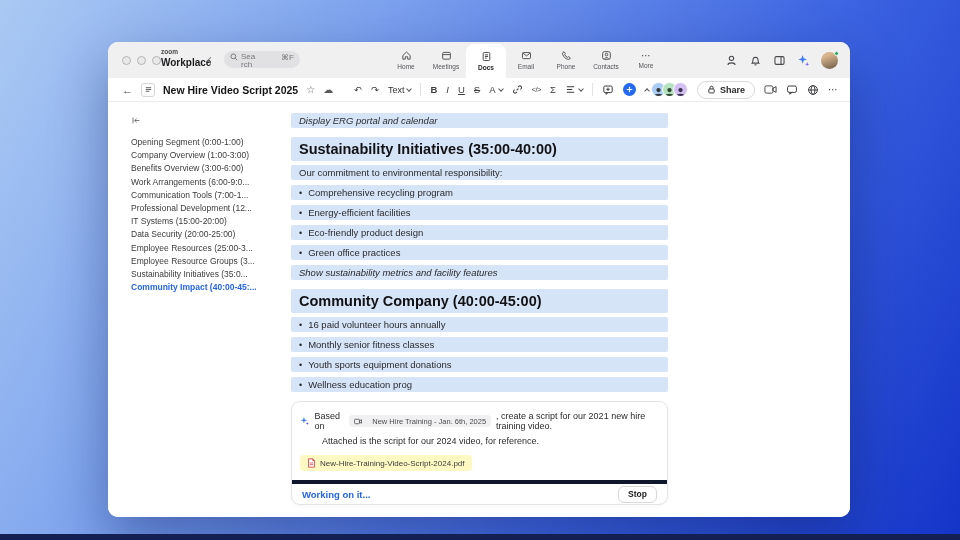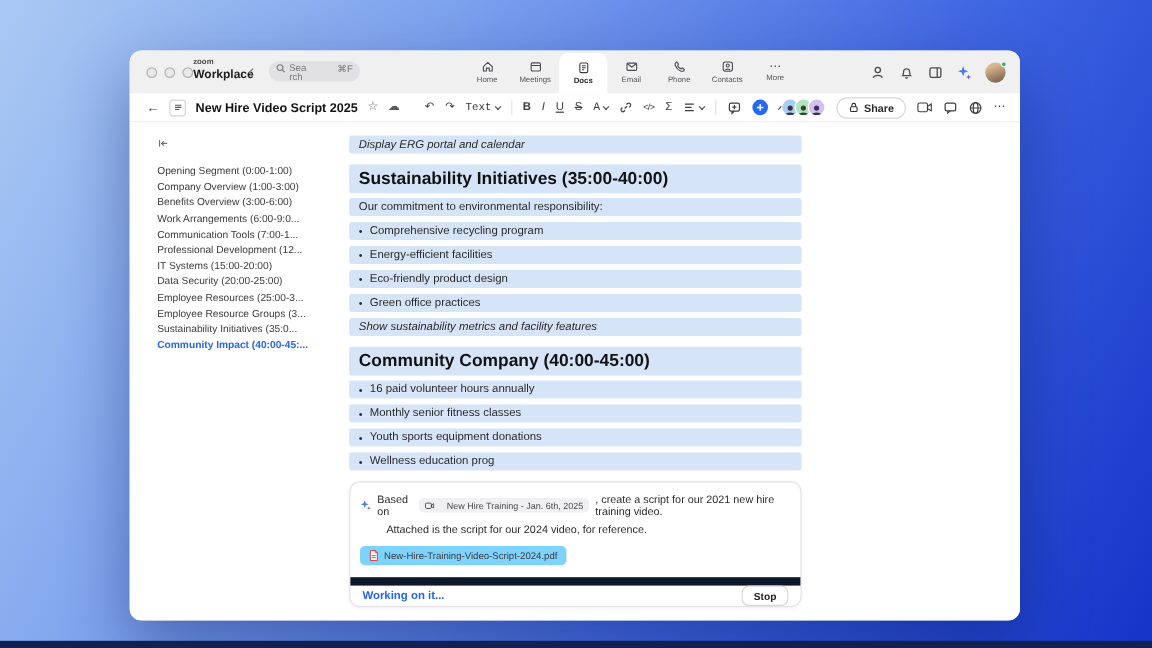--- a/index.html
+++ b/index.html
@@ -50,21 +50,21 @@
   .toolbar { position:relative; height:24px; background:#fff; border-bottom:1px solid #ebebed; display:flex; align-items:center; }
   .tl-left { position:absolute; left:14px; display:flex; align-items:center; gap:8px; }
   .back { font-size:11px; color:#3c3c3e; }
   .docbox { width:14px; height:14px; border:1px solid #d6d6d8; border-radius:3px; display:flex; align-items:center; justify-content:center; }
   .doc-title { font-size:10.5px; font-weight:bold; color:#141414; }
   .ticon { font-size:10px; color:#5a5a5e; }
   .tl-center { position:absolute; left:246px; display:flex; align-items:center; gap:9px; }
   .fmt { font-size:9.5px; color:#3d3d40; }
   .fmt.b { font-weight:bold; } .fmt.i { font-style:italic; } .fmt.u { text-decoration:underline; } .fmt.s { text-decoration:line-through; }
   .sep { width:1px; height:13px; background:#e3e3e5; }
-  .drop { display:flex; align-items:center; gap:3px; font-size:9px; color:#333;font-family:Liberation Mono, monospace; }
+  .drop { display:flex; align-items:center; gap:3px; font-size:9px; color:#333; }
   .chev-dn { width:4px; height:4px; border-right:1.2px solid #555; border-bottom:1.2px solid #555; transform:rotate(45deg); margin-top:-2px; }
   .chev-up { width:4px; height:4px; border-right:1.2px solid #555; border-bottom:1.2px solid #555; transform:rotate(-135deg); margin-top:2px; }
   .plusbtn { width:13px; height:13px; border-radius:50%; background:#2469f2; display:flex; align-items:center; justify-content:center; }
   .tl-right { position:absolute; right:12px; display:flex; align-items:center; gap:9px; }
   .avstack { display:flex; }
   .av { width:15px; height:15px; border-radius:50%; border:1.5px solid #fff; display:flex; align-items:flex-end; justify-content:center; overflow:hidden; }
   .av + .av { margin-left:-4px; }
   .av1 { background:#a9cdf5; } .av2 { background:#b4e3bd; } .av3 { background:#d3bff2; }
   .share-btn { display:flex; align-items:center; gap:4px; border:1px solid #d9d9db; border-radius:10px; padding:3px 9px; font-size:9px; font-weight:bold; color:#2b2b2e; background:#fff; }
 
@@ -80,22 +80,22 @@
   .drow.italic { font-style:italic; }
   .drow.h2 { min-height:24px; font-size:14.5px; font-weight:bold; color:#121214; margin-top:9px; margin-bottom:4px; }
   .drow.bullet::before { content:"•"; margin-right:6px; font-size:9px; color:#2a2a2c; }
 
   
   .ai-box { margin-top:9px; border:1px solid #e4e4e6; border-radius:9px; background:#fff; box-shadow:0 1px 4px rgba(0,0,0,.04); }
   .ai-body { padding:9px 8px 8px 8px; }
   .ai-line1 { display:flex; align-items:center; gap:5px; font-size:9px; color:#2c2c2e; }
   .ai-chip { display:inline-flex; align-items:center; gap:10px; background:#f0f0f2; border-radius:4px; padding:1.5px 5px; font-size:7.5px; color:#4c4c4f; white-space:nowrap; }
   .ai-line2 { padding-left:22px; margin-top:5px; font-size:9px; color:#2c2c2e; }
-  .pdf-chip { display:inline-flex; align-items:center; gap:4px; background:#7dd3fc; border-radius:4px; padding:3px 7px; font-size:8px; color:#3c3c3f; margin-top:9px; }
-  .ai-footer { border-top:7px solid #0f172a; display:flex; align-items:center; justify-content:space-between; padding:5px 10px; height:24px; }
+  .pdf-chip { display:inline-flex; align-items:center; gap:4px; background:#fef9c3; border-radius:4px; padding:3px 7px; font-size:8px; color:#3c3c3f; margin-top:9px; }
+  .ai-footer { border-top:4px solid #0f172a; display:flex; align-items:center; justify-content:space-between; padding:5px 10px; height:24px; }
   .working { font-size:9.5px; font-weight:bold; color:#2565eb; }
   .stop-btn { border:1px solid #d8d8da; border-radius:6px; background:#fff; padding:2.5px 9px; font-size:8.5px; font-weight:bold; color:#222; }
 </style>
 </head>
 <body>
 
 <div class="window">
 
   <div class="titlebar">
     <div class="lights">

